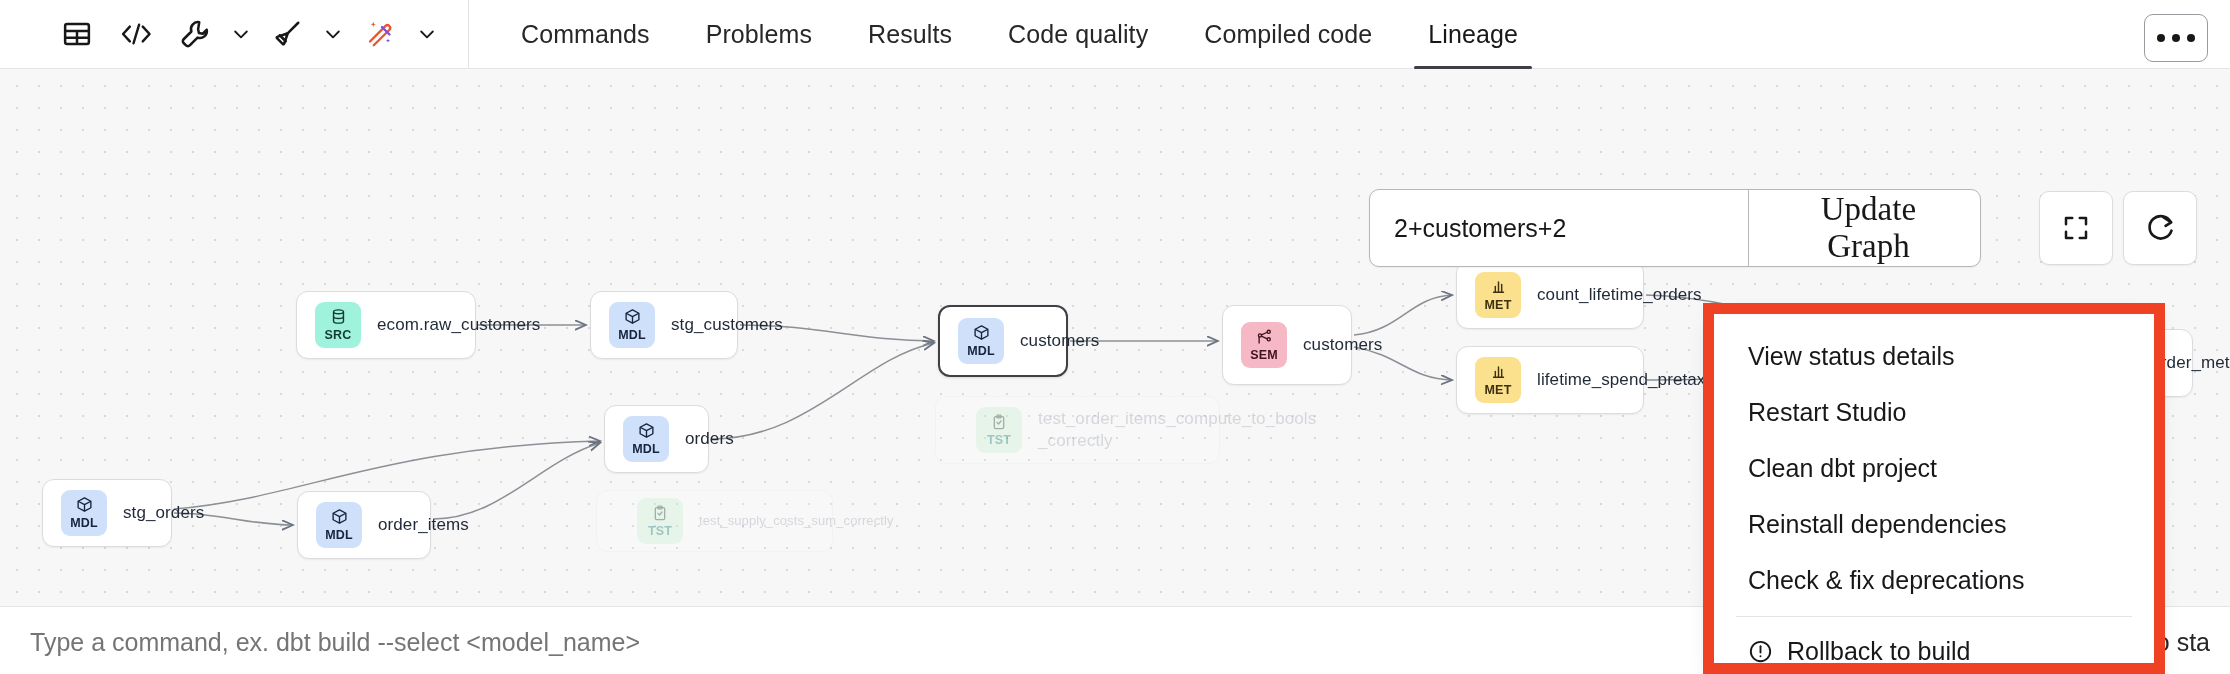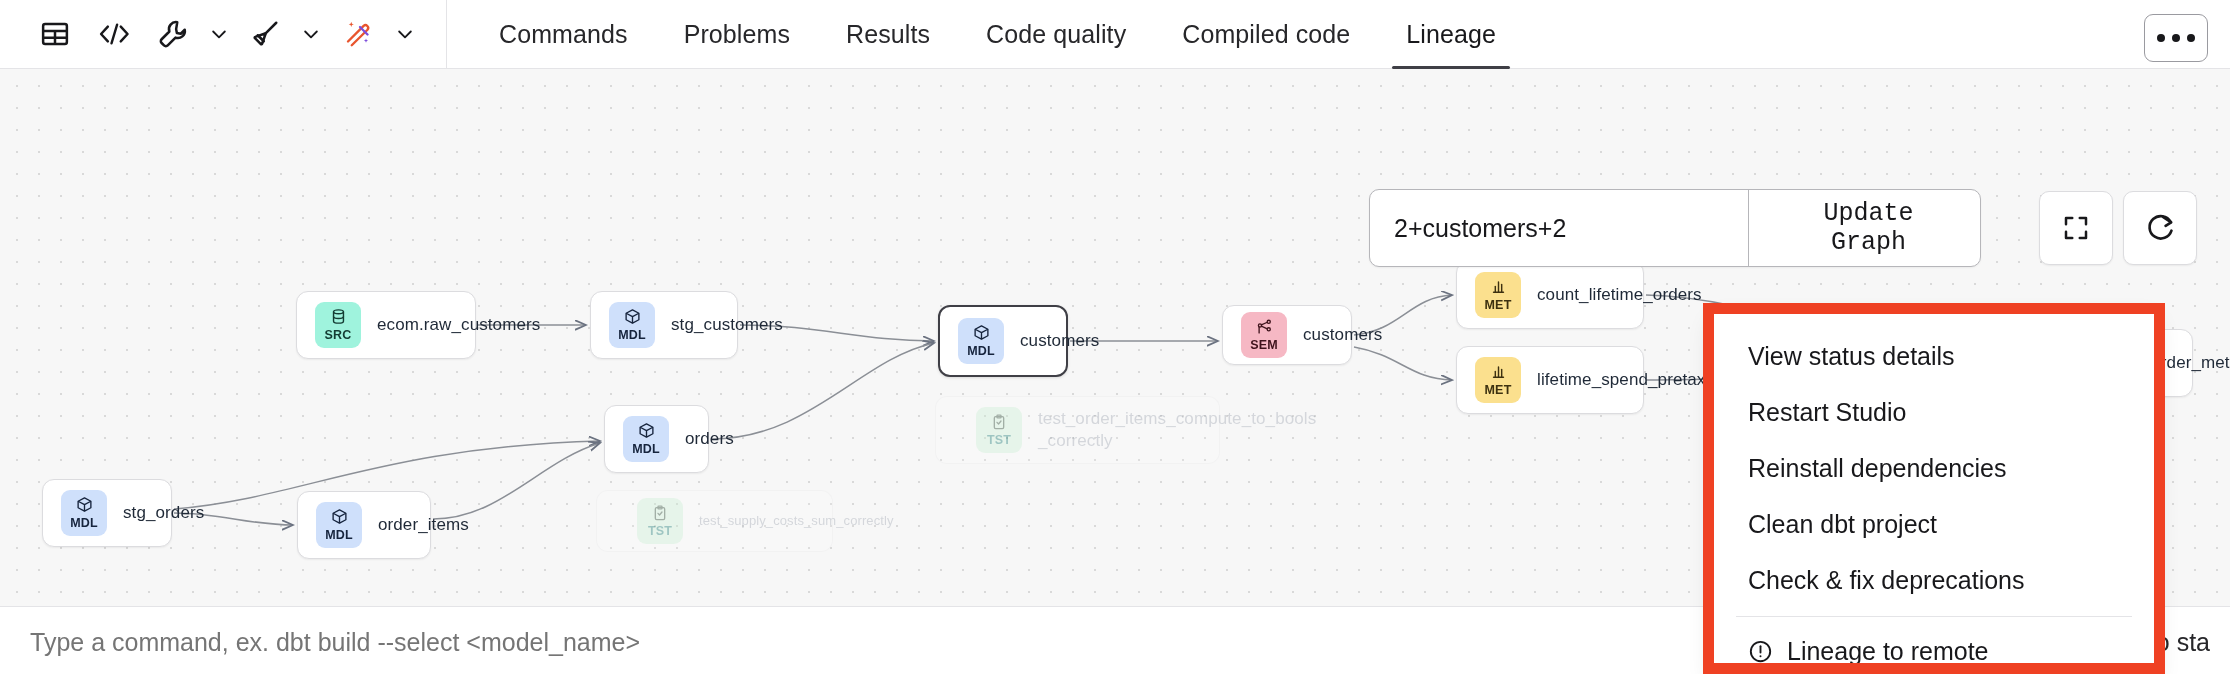--- a/index.html
+++ b/index.html
@@ -9,21 +9,21 @@
     background: #ffffff;
     overflow: hidden;
   }
   #app { position: relative; width: 2230px; height: 674px; background:#fff; }
 
   
   .toolbar {
     position:absolute; top:0; left:0; width:2230px; height:69px;
     background:#ffffff;
     border-bottom:1px solid #e4e4e7;
-    display:flex; align-items:center;
+    display:flex; align-items:center;padding-left:22px;
   }
   .tb-icons { display:flex; align-items:center; height:69px; padding-left:26px; gap:0px; }
   .tb-btn {
     display:flex; align-items:center; justify-content:center;
     height:48px; padding:0 14px; border-radius:6px; cursor:pointer;
     color:#18181b;
   }
   .tb-btn svg { display:block; }
   .chev { display:flex; align-items:center; justify-content:center; width:34px; height:48px; cursor:pointer; }
   .tb-div {
@@ -95,22 +95,22 @@
     gap:8px;
   }
   .graph-input {
     flex:1; border:none; outline:none; background:transparent;
     font-family:"Liberation Sans", sans-serif; font-size:25px; color:#18181b;
     padding:0 24px;
   }
   .graph-sep { width:1px; background:#b6b6ba; }
   .graph-update {
     display:flex; align-items:center; justify-content:center;
-    padding:0 30px; font-size:25px; color:#18181b; cursor:pointer; background:transparent; border:none;
-    font-family:Liberation Mono, monospace;
+    padding:0 30px; font-size:33px; color:#18181b; cursor:pointer; background:transparent; border:none;
+    font-family:Liberation Serif, serif;
   }
   .sq-btn {
     position:absolute; width:74px; height:74px; border-radius:10px;
     background:#fff; border:1px solid #dcdcdf;
     display:flex; align-items:center; justify-content:center; cursor:pointer;
     box-shadow:0 1px 2px rgba(0,0,0,.06);
   }
 
   
   .redbox {
@@ -343,21 +343,21 @@
           <svg width="17" height="17" viewBox="0 0 24 24" fill="none" stroke="#16243d" stroke-width="1.9" stroke-linejoin="round">
               <path d="M12 2.6 21 7.4v9.2L12 21.4 3 16.6V7.4z"></path>
               <path d="M3 7.4 12 12.2 21 7.4M12 12.2v9.2"></path>
             </svg>
         </span>
         <span class="tag">MDL</span>
       </div>
       <div class="node-label">customers</div>
     </div>
 
-    <div class="node" style="left:1222px; top:236px; width:130px; height:60px;">
+    <div class="node" style="left:1222px; top:236px; width:130px; height:80px;">
       <div class="badge sem">
         <span class="glyph">
           <svg width="17" height="17" viewBox="0 0 24 24" fill="none" stroke="#40141d" stroke-width="1.9" stroke-linecap="round">
             <circle cx="18" cy="5.4" r="2.2"></circle>
               <circle cx="18" cy="16" r="2.2"></circle>
               <circle cx="5.6" cy="10.6" r="2.2"></circle>
             <line x1="7.6" y1="9.6" x2="16" y2="6"></line>
               <line x1="7.6" y1="11.6" x2="16" y2="15.2"></line>
             <line x1="4.4" y1="12.6" x2="4.4" y2="21"></line>
           </svg>
@@ -460,33 +460,33 @@
         <path d="M20 7.5A8.4 8.4 0 1 0 20.6 14"></path>
           <polyline points="14.2,3.6 20.4,7.7 16.2,10.4" stroke-linejoin="round"></polyline>
       </svg>
     </div>
 
   </div>
 
   <div class="ctxmenu">
     <div class="ctxitem">View status details</div>
     <div class="ctxitem">Restart Studio</div>
+    <div class="ctxitem">Clean dbt project</div>
     <div class="ctxitem">Reinstall dependencies</div>
-    <div class="ctxitem">Clean dbt project</div>
     <div class="ctxitem">Check &amp; fix deprecations</div>
     <div class="ctxsep"></div>
     <div class="ctxitem">
       <span style="display:flex;align-items:center;">
         <svg width="25" height="25" viewBox="0 0 24 24" fill="none" stroke="#18181b" stroke-width="1.8" stroke-linecap="round">
           <circle cx="12" cy="12" r="9.3"></circle>
             <line x1="12" y1="7" x2="12" y2="13"></line>
             <circle cx="12" cy="16.5" r="0.95" fill="#18181b" stroke="none"></circle>
         </svg>
       </span>
-      <span>Lineage to remote</span>
+      <span>Rollback to build</span>
     </div>
   </div>
 
   <div class="redbox"></div>
 
   <div class="bottombar">
     <input class="cmd-input" placeholder="Type a command, ex. dbt build --select &lt;model_name&gt;" style="">
     <div class="defer-wrap">
       <div class="toggle">
         <div class="knob"></div>

